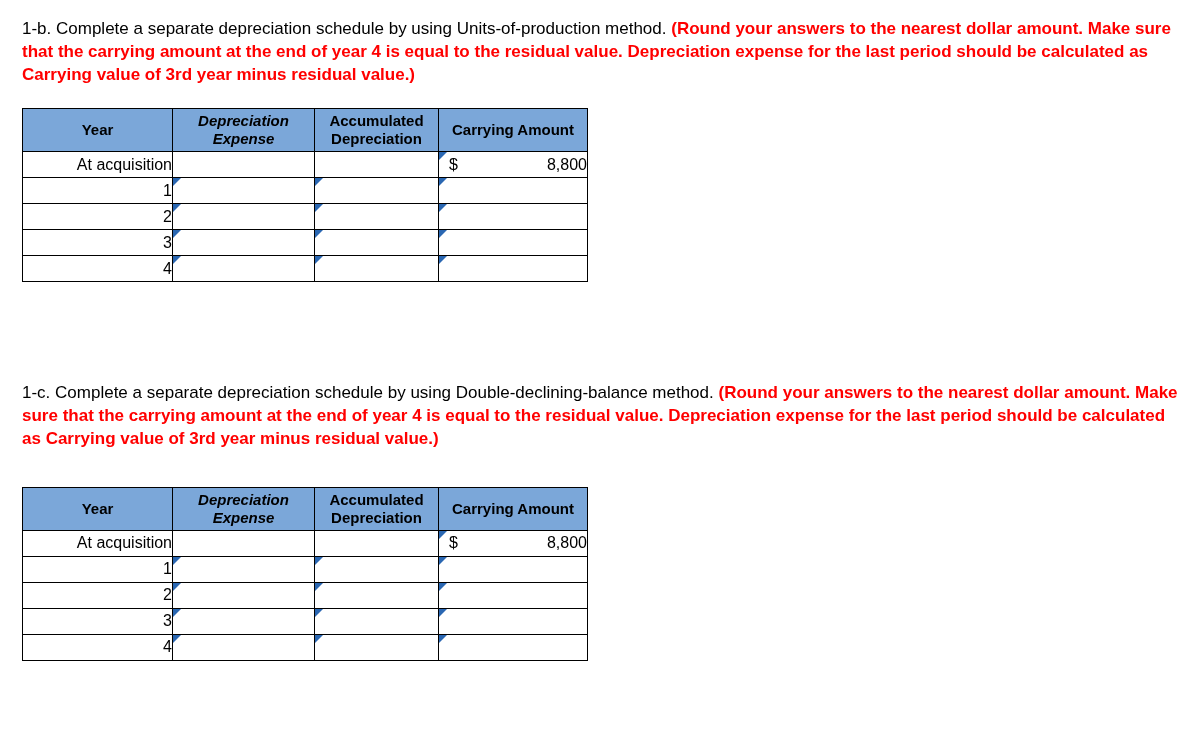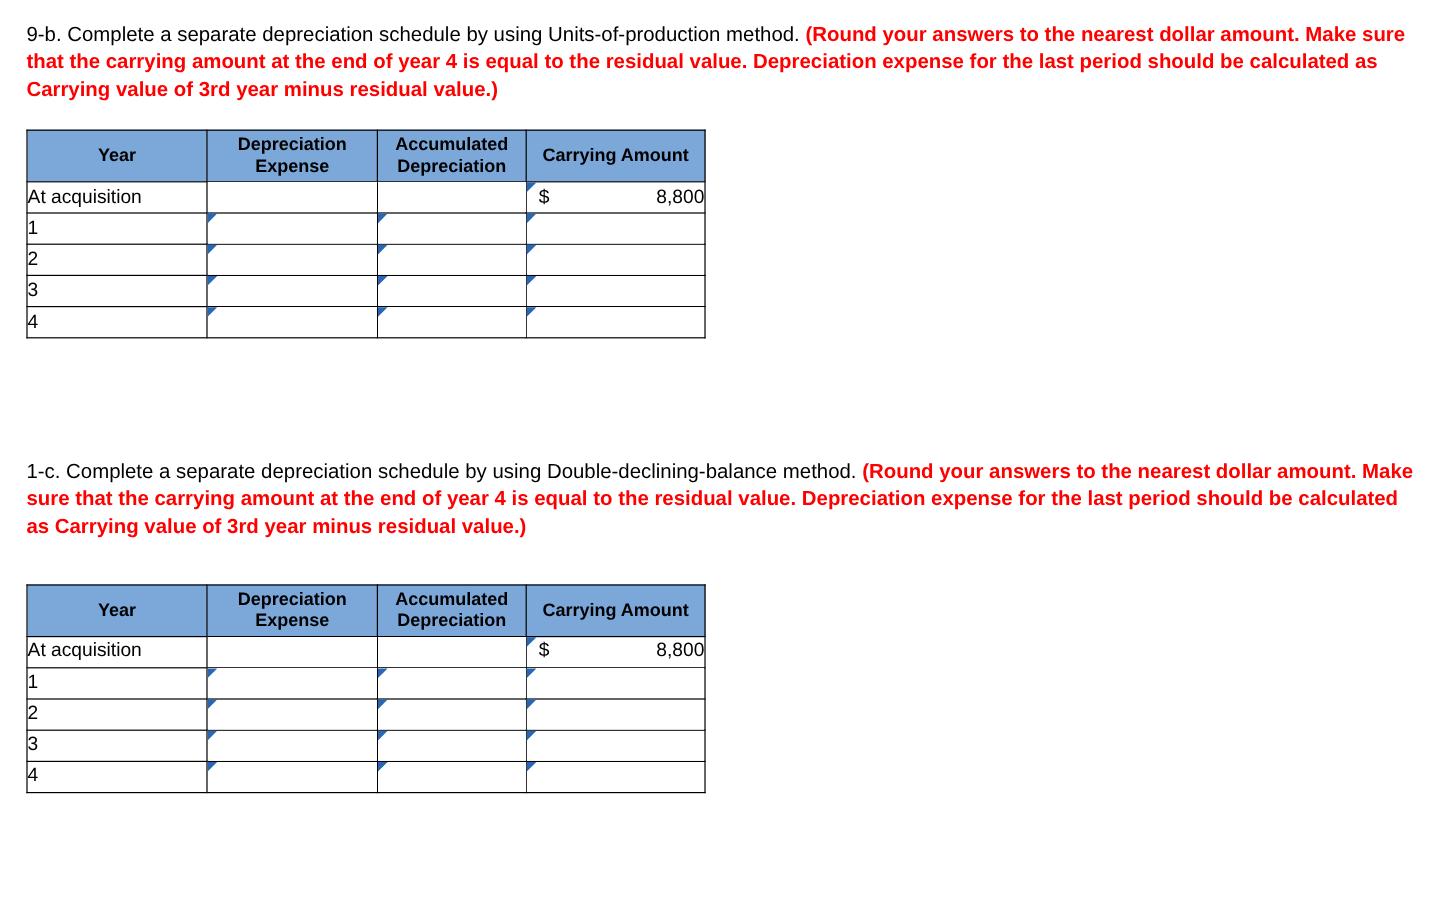--- a/index.html
+++ b/index.html
@@ -39,25 +39,25 @@
       line-height: 1.2;
     }
     table.depr td {
       border: 1px solid #000;
       padding: 0;
       font-size: 16px;
       height: 26px;
       position: relative;
     }
     .col-year { width: 150px; }
-    .col-exp  { width: 142px; }
+    .col-exp  { width: 142px; font-style: italic; }
     .col-acc  { width: 124px; }
     .col-carry{ width: 149px; }
     .year-cell {
-      text-align: left;
+      text-align: right;
       padding: 3px 6px;
     }
     .input-cell {
       background: #fff;
       position: relative;
       padding: 3px 6px;
     }
     .has-triangle::before {
       content: "";
       position: absolute;
@@ -78,21 +78,21 @@
       left: 10px;
     }
     .section-b { margin-bottom: 0; }
     .section-c-text { margin-top: 0; margin-bottom: 36px; }
     table.depr.table-c { margin-bottom: 0; }
   </style>
 </head>
 <body>
 
 <div class="question-text section-b">
-  <span class="black-text">9-b. Complete a separate depreciation schedule by using Units-of-production method. </span><span class="red-hint">(Round your answers to the nearest dollar amount. Make sure that the carrying amount at the end of year 4 is equal to the residual value. Depreciation expense for the last period should be calculated as Carrying value of 3rd year minus residual value.)</span>
+  <span class="black-text">1-b. Complete a separate depreciation schedule by using Units-of-production method. </span><span class="red-hint">(Round your answers to the nearest dollar amount. Make sure that the carrying amount at the end of year 4 is equal to the residual value. Depreciation expense for the last period should be calculated as Carrying value of 3rd year minus residual value.)</span>
 </div>
 
 <table class="depr">
   <thead>
     <tr>
       <th class="col-year">Year</th>
       <th class="col-exp">Depreciation Expense</th>
       <th class="col-acc">Accumulated Depreciation</th>
       <th class="col-carry">Carrying Amount</th>
     </tr>

